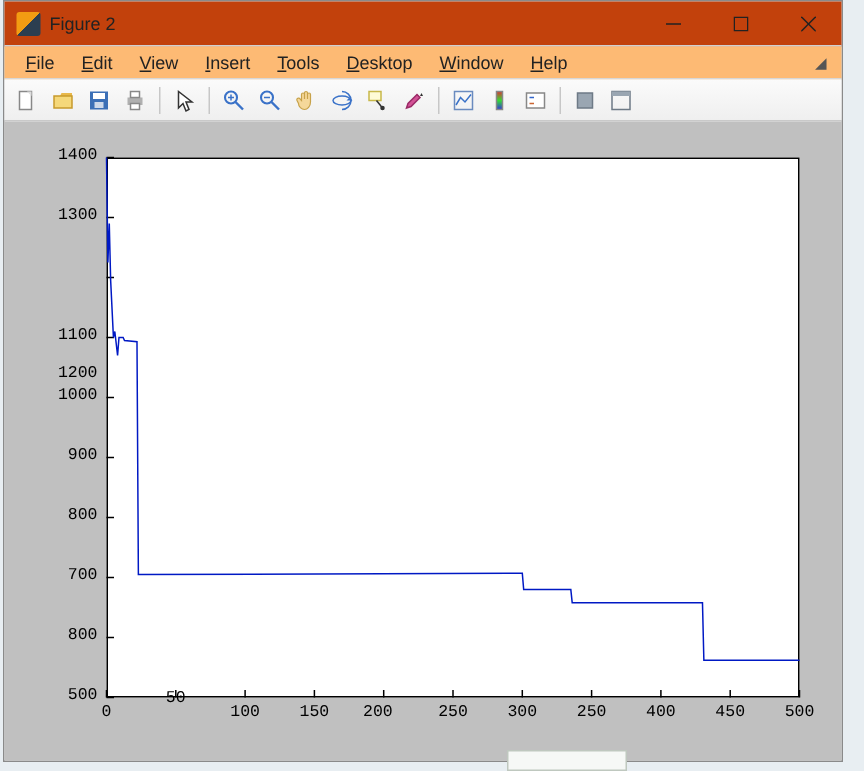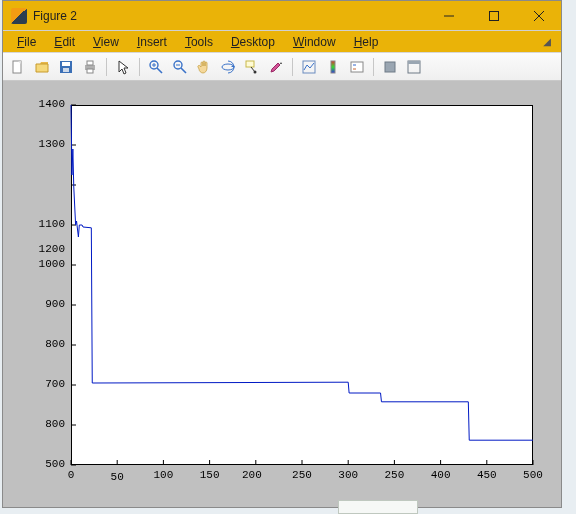--- a/index.html
+++ b/index.html
@@ -17,21 +17,21 @@
     position: absolute;
     left: 2px; top: 0;
     width: 560px; height: 508px;
     background: #fff;
     border: 1px solid #8a8a8a;
     display: flex;
     flex-direction: column;
   }
   .titlebar {
     height: 30px;
-    background: #eab308;
+    background: #c2410c;
     display: flex;
     align-items: center;
     border-bottom: 1px solid #d0d0d0;
   }
   .app-icon {
     width: 16px; height: 16px;
     margin: 0 6px 0 8px;
     background: linear-gradient(135deg,#f39c12 0 50%,#2c3e50 50% 100%);
     border-radius: 2px;
   }
@@ -44,21 +44,21 @@
   }
   .win-btn svg { width:10px; height:10px; stroke:#222; stroke-width:1; fill:none; }
 
   .menubar {
     height: 22px;
     display:flex;
     align-items:center;
     padding: 0 6px;
     gap: 2px;
     border-bottom: 1px solid #d7d7d7;
-    background:#eab308;
+    background:#fdba74;
   }
   .menu-item {
     padding: 1px 8px;
     color:#222;
     cursor: default;
   }
   .menu-item .ul { text-decoration: underline; }
   .menubar .grow { flex:1 1 auto; }
   .menu-caret {
     font-size:10px; color:#555;
@@ -291,21 +291,21 @@
         <line x1="68" y1="224" x2="73" y2="224" stroke="#000"></line>
         <line x1="68" y1="184" x2="73" y2="184" stroke="#000"></line>
         <line x1="68" y1="144" x2="73" y2="144" stroke="#000"></line>
         <line x1="68" y1="104" x2="73" y2="104" stroke="#000"></line>
         <line x1="68" y1="64.00000000000001" x2="73" y2="64.00000000000001" stroke="#000"></line>
         <line x1="68" y1="24" x2="73" y2="24" stroke="#000"></line>
         <polyline points="68,24 68.924,93.99999999999999 69.848,68 70.772,105.99999999999999 72.62,144 73.544,140 75.392,156 76.316,144 79.088,144 80.012,146 88.328,146.8 89.252,302 345.2,301.2 346.12399999999997,312 377.54,312 378.464,320.8 465.32,320.8 466.24399999999997,359.2 530,359.2" fill="none" stroke="#0019c4" stroke-width="1"></polyline>
       </svg>
     <div id="ticklabels">
         <div class="tick-label" style="left: 56px; top: 388px; width: 24px; text-align: center;">0</div>
-        <div class="tick-label" style="left: 102.2px; top: 390px; width: 24px; text-align: center;">50</div>
+        <div class="tick-label" style="left: 102.2px; top: 379px; width: 24px; text-align: center;">50</div>
         <div class="tick-label" style="left: 148.4px; top: 388px; width: 24px; text-align: center;">100</div>
         <div class="tick-label" style="left: 194.6px; top: 388px; width: 24px; text-align: center;">150</div>
         <div class="tick-label" style="left: 239px; top: 388px; width: 24px; text-align: left;">200</div>
         <div class="tick-label" style="left: 287px; top: 388px; width: 24px; text-align: center;">250</div>
         <div class="tick-label" style="left: 333.2px; top: 388px; width: 24px; text-align: center;">300</div>
         <div class="tick-label" style="left: 379.4px; top: 388px; width: 24px; text-align: center;">250</div>
         <div class="tick-label" style="left: 425.6px; top: 388px; width: 24px; text-align: center;">400</div>
         <div class="tick-label" style="left: 471.8px; top: 388px; width: 24px; text-align: center;">450</div>
         <div class="tick-label" style="left: 518px; top: 388px; width: 24px; text-align: center;">500</div>
         <div class="tick-label tick-y" style="left: 26px; top: 377px; width: 36px;">500</div>

